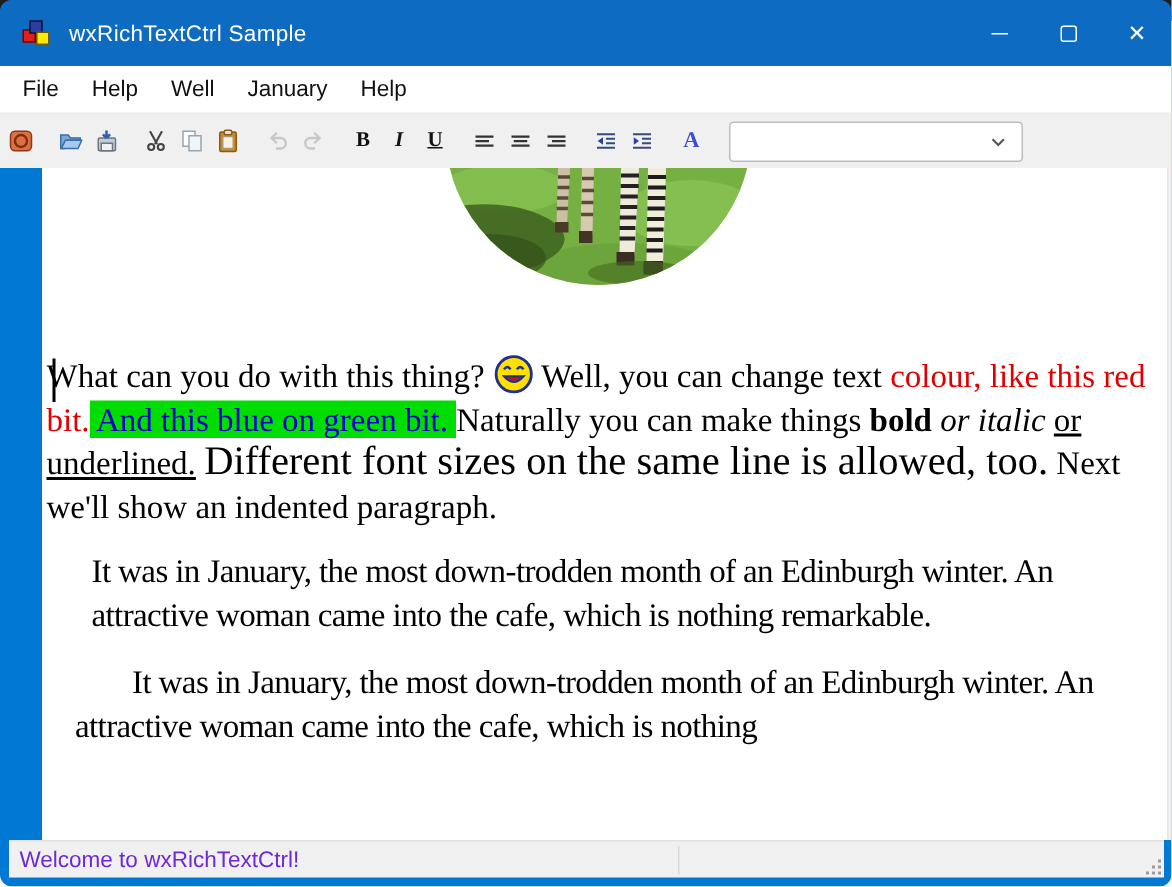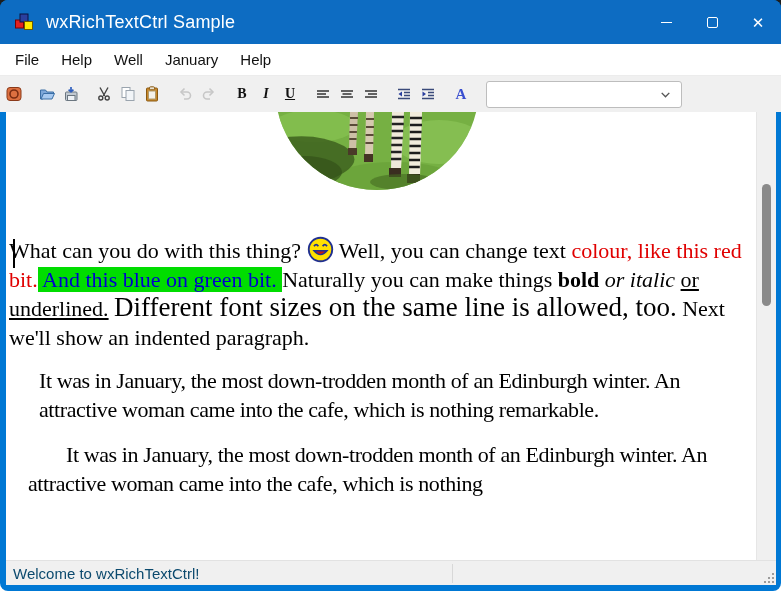--- a/index.html
+++ b/index.html
@@ -7,21 +7,21 @@
               font-family:"Liberation Sans", sans-serif; }
   body::before, body::after { content:""; position:absolute; top:0; width:14px; height:14px; background:#1d1d1d; z-index:0; }
   body::before { left:0; } body::after { right:0; }
 
   .window { position:relative; z-index:1; width:781px; height:591px; border-radius:8px; overflow:hidden;
             background:var(--frame,#0078d4); display:flex; flex-direction:column; }
 
   
   .titlebar { height:44px; background:var(--titlebar,#0d6cc2); display:flex; align-items:center; flex:0 0 auto; }
   .app-icon { width:22px; height:22px; margin-left:13px; flex:0 0 auto; }
-  .title-text { color:#fff; font-size:18px; margin-left:11px; letter-spacing:.2px; }
+  .title-text { color:#fff; font-size:15px; margin-left:11px; letter-spacing:.2px; }
   .winbtns { margin-left:auto; display:flex; height:100%; }
   .winbtn { width:46px; height:100%; display:flex; align-items:center; justify-content:center; color:#fff; }
   .glyph-min { width:11px; height:0; border-top:1.4px solid #fff; display:block; }
   .glyph-max { width:11px; height:11px; border:1.4px solid #fff; border-radius:2px; display:block; }
   .glyph-close { font-size:15px; font-weight:300; line-height:1; }
 
   
   .menubar { height:32px; background:#fff; display:flex; align-items:center; padding-left:4px;
              border-bottom:1px solid #ececec; flex:0 0 auto;text-align:center; }
   .menu-item { font-size:15px; color:#111; padding:0 11px; line-height:31px; }
@@ -34,21 +34,21 @@
   .tool.disabled { filter:grayscale(1); opacity:.45; }
   .tg { font-family:"Liberation Serif", serif; font-size:14px; color:#111; line-height:1; }
   .tg.b { font-weight:bold; } .tg.i { font-style:italic; font-weight:bold; }
   .tg.u { text-decoration:underline; font-weight:bold; }
   .tg.a { color:#3a4fd0; font-weight:bold; font-size:15px; }
   .font-combo { width:196px; height:27px; background:#fff; border:1px solid #bdbdbd; border-radius:3px;
                 margin-left:4px; display:flex; align-items:center; justify-content:flex-end; padding-right:9px; }
   .combo-value { flex:1; font-size:13px; color:#222; padding-left:8px; }
 
   
-  .content-row { flex:1 1 auto; display:flex; min-height:0; }
+  .content-row { flex:1 1 auto; display:flex; min-height:0;padding-left:22px; }
   .frame-left { width:6px; flex:0 0 auto; }
   .frame-right { width:5px; flex:0 0 auto; }
   .editor { width:750px; background:#fff; overflow:hidden; position:relative; flex:0 0 auto;
             font-family:"Liberation Serif", serif; color:#000; cursor:text; }
   .scrolltrack { width:20px; background:#f0f0f0; border-left:1px solid #e6e6e6; position:relative; flex:0 0 auto; }
   .scrollthumb { position:absolute; left:5px; top:72px; width:9px; height:122px; background:#8a8a8a; border-radius:5px; }
 
   .caret { position:absolute; left:7px; top:127px; width:2px; height:29px; background:#000; }
 
   .img-wrap { margin:0 0 0 268px; width:206px; height:78px; }
@@ -65,21 +65,21 @@
   .run-bold { font-weight:bold; }
   .run-italic { font-style:italic; }
   .run-underline { text-decoration:underline; }
   .run-large { font-size:27px; line-height:1; }
   .inline-icon svg { vertical-align:-5px; }
 
   
   .status-row { flex:0 0 25px; display:flex; }
   .statusbar { width:770px; background:#f0f0f0; border-top:1px solid #e2e2e2; position:relative;
                display:flex; align-items:center; }
-  .status-text { font-size:15px; color:#0c4a6e; padding-left:7px; }
+  .status-text { font-size:15px; color:#6d28d9; padding-left:7px; }
   .status-divider { position:absolute; left:446px; top:3px; bottom:2px; width:1px; background:#d8d8d8; }
   .grip { position:absolute; right:2px; bottom:2px; width:12px; height:12px; }
   .grip i { position:absolute; width:2px; height:2px; background:#9b9b9b; }
   .grip i:nth-child(1){right:0;bottom:0;} .grip i:nth-child(2){right:4px;bottom:0;}
   .grip i:nth-child(3){right:8px;bottom:0;} .grip i:nth-child(4){right:0;bottom:4px;}
   .grip i:nth-child(5){right:4px;bottom:4px;} .grip i:nth-child(6){right:0;bottom:8px;}
   .frame-bottom { flex:0 0 6px; }
 </style>
 </head>
 <body>

